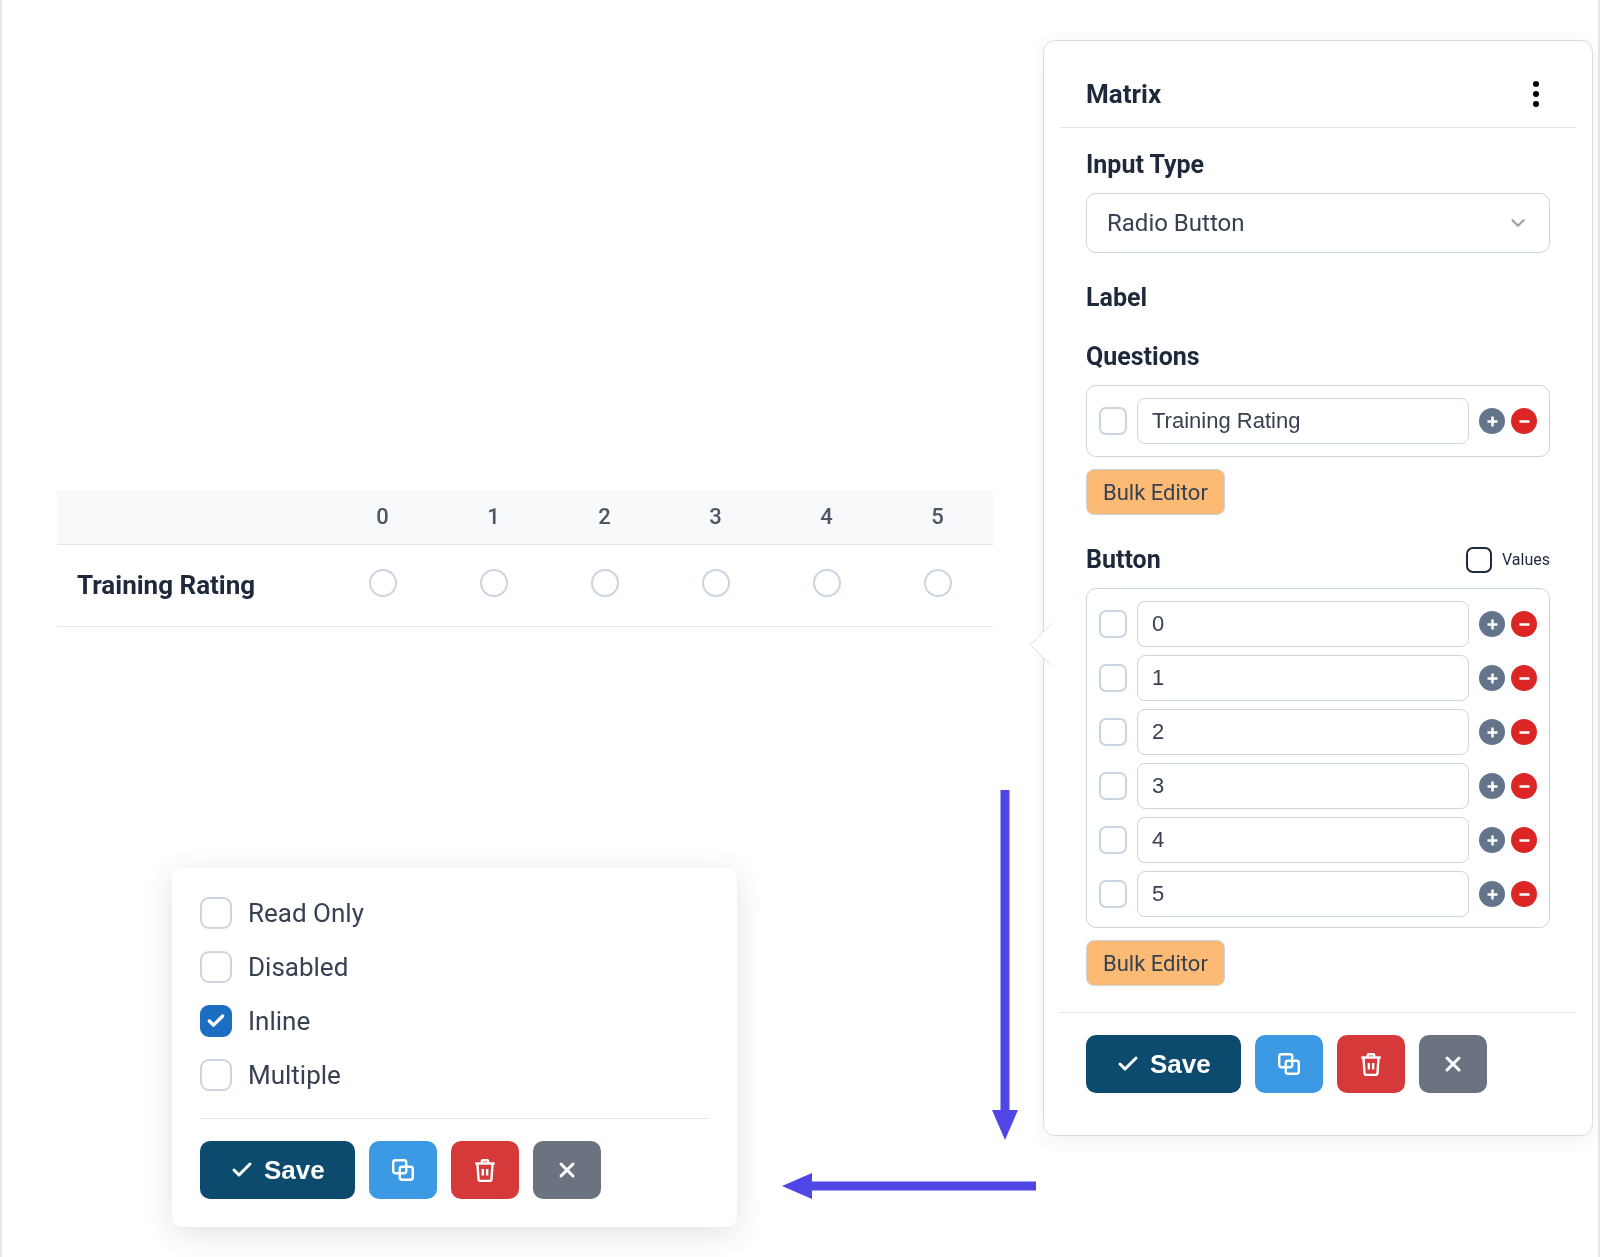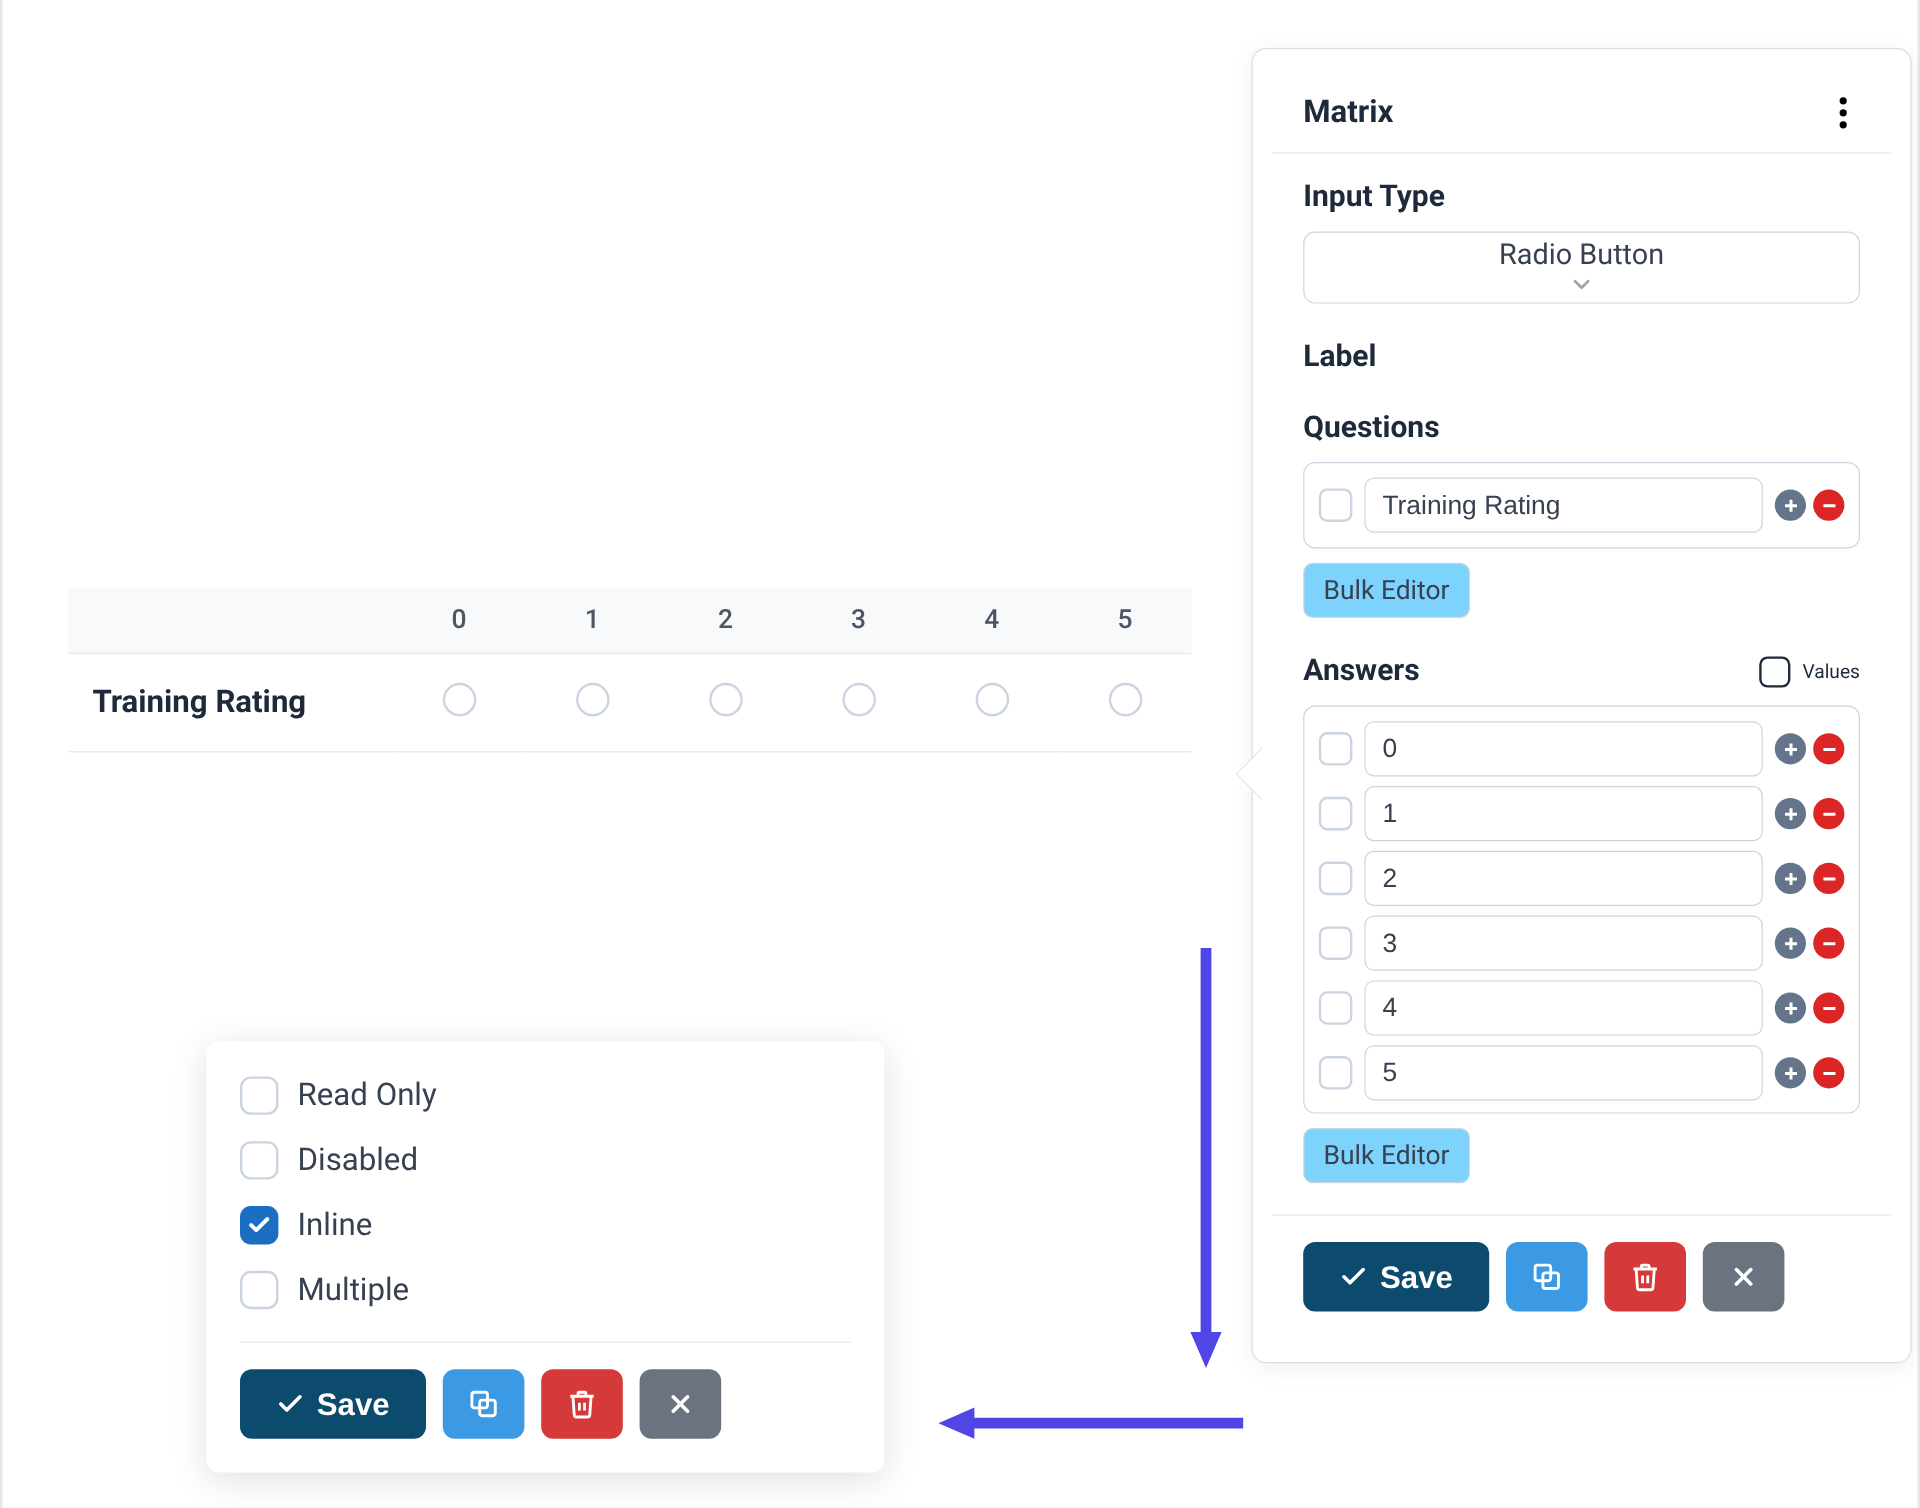--- a/index.html
+++ b/index.html
@@ -115,22 +115,21 @@
     width: 100%;
     height: 60px;
     border: 1px solid #cbd5e1;
     border-radius: 10px;
     background: #fff;
     font-size: 24px;
     color: #374151;
     padding: 0 20px;
     display: flex;
     align-items: center;
-    justify-content: center;
-    flex-direction: column;
+    justify-content: space-between;
   }
   .select-box { cursor: pointer; }
   .text-box { display:block; line-height:60px; white-space:nowrap; overflow:hidden;}
   .chev { color: #9ca3af; }
 
   .section-gap { margin-top: 30px; }
 
   .items-frame {
     border: 1px solid #cbd5e1;
     border-radius: 10px;
@@ -172,21 +171,21 @@
 
   .bulk-btn {
     display: inline-flex;
     align-items: center;
     height: 46px;
     border: 1px solid #cbd5e1;
     border-radius: 8px;
     padding: 0 16px;
     font-size: 22px;
     color: #374151;
-    background: #7dd3fc;
+    background: #fdba74;
     cursor: pointer;
     margin-top: 12px;
   }
 
   .answers-header {
     display: flex;
     align-items: center;
     justify-content: space-between;
     margin-bottom: 14px;
   }
@@ -331,21 +330,21 @@
               <svg class="icon" width="15" height="15" viewBox="0 0 24 24" fill="none" stroke="#fff" stroke-width="4">
                   <line x1="4" y1="12" x2="20" y2="12"></line>
                 </svg>
             </div>
           </div>
         </div>
       </div>
       <div class="bulk-btn">Bulk Editor</div>
 
       <div class="answers-header section-gap">
-        <div class="field-label" style="margin-bottom:0">Answers</div>
+        <div class="field-label" style="margin-bottom:0">Button</div>
         <div class="values-check">
           <div class="box"></div>
           <span>Values</span>
         </div>
       </div>
 
       <div class="items-frame answers-frame">
         <div class="item-row">
             <div class="drag-or-check"></div>
             <input class="item-input" type="text" value="0" style="">

